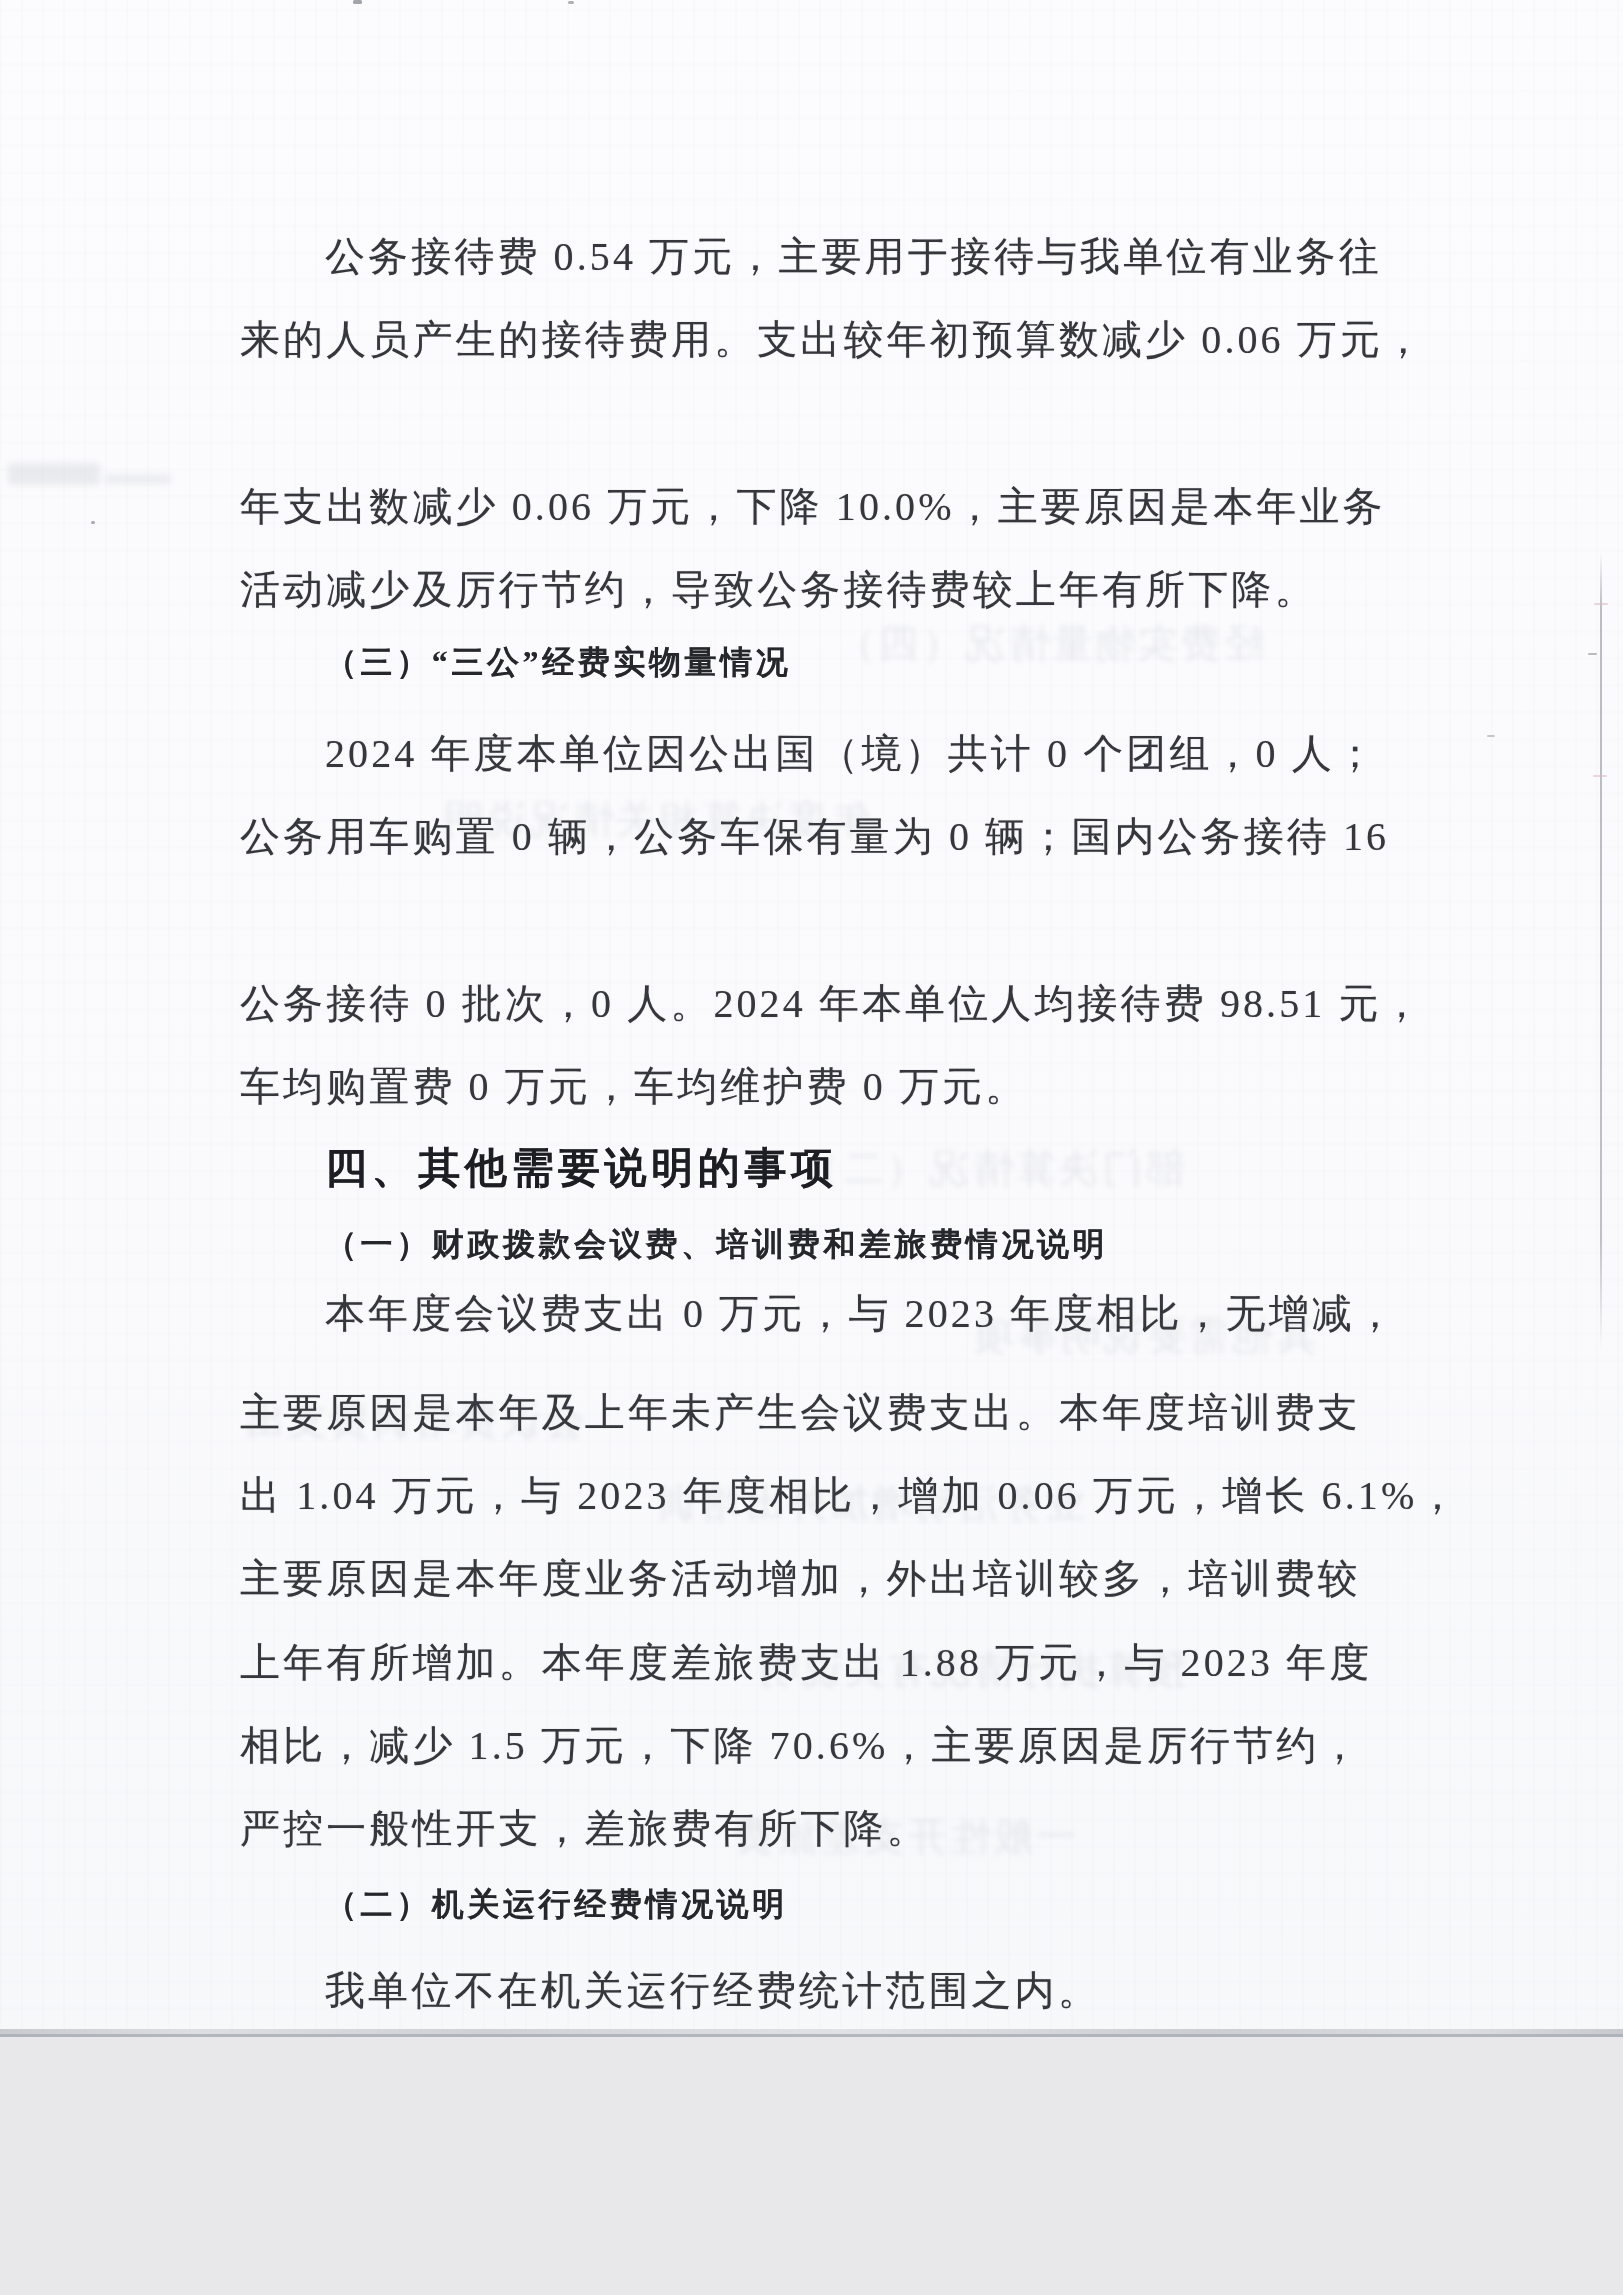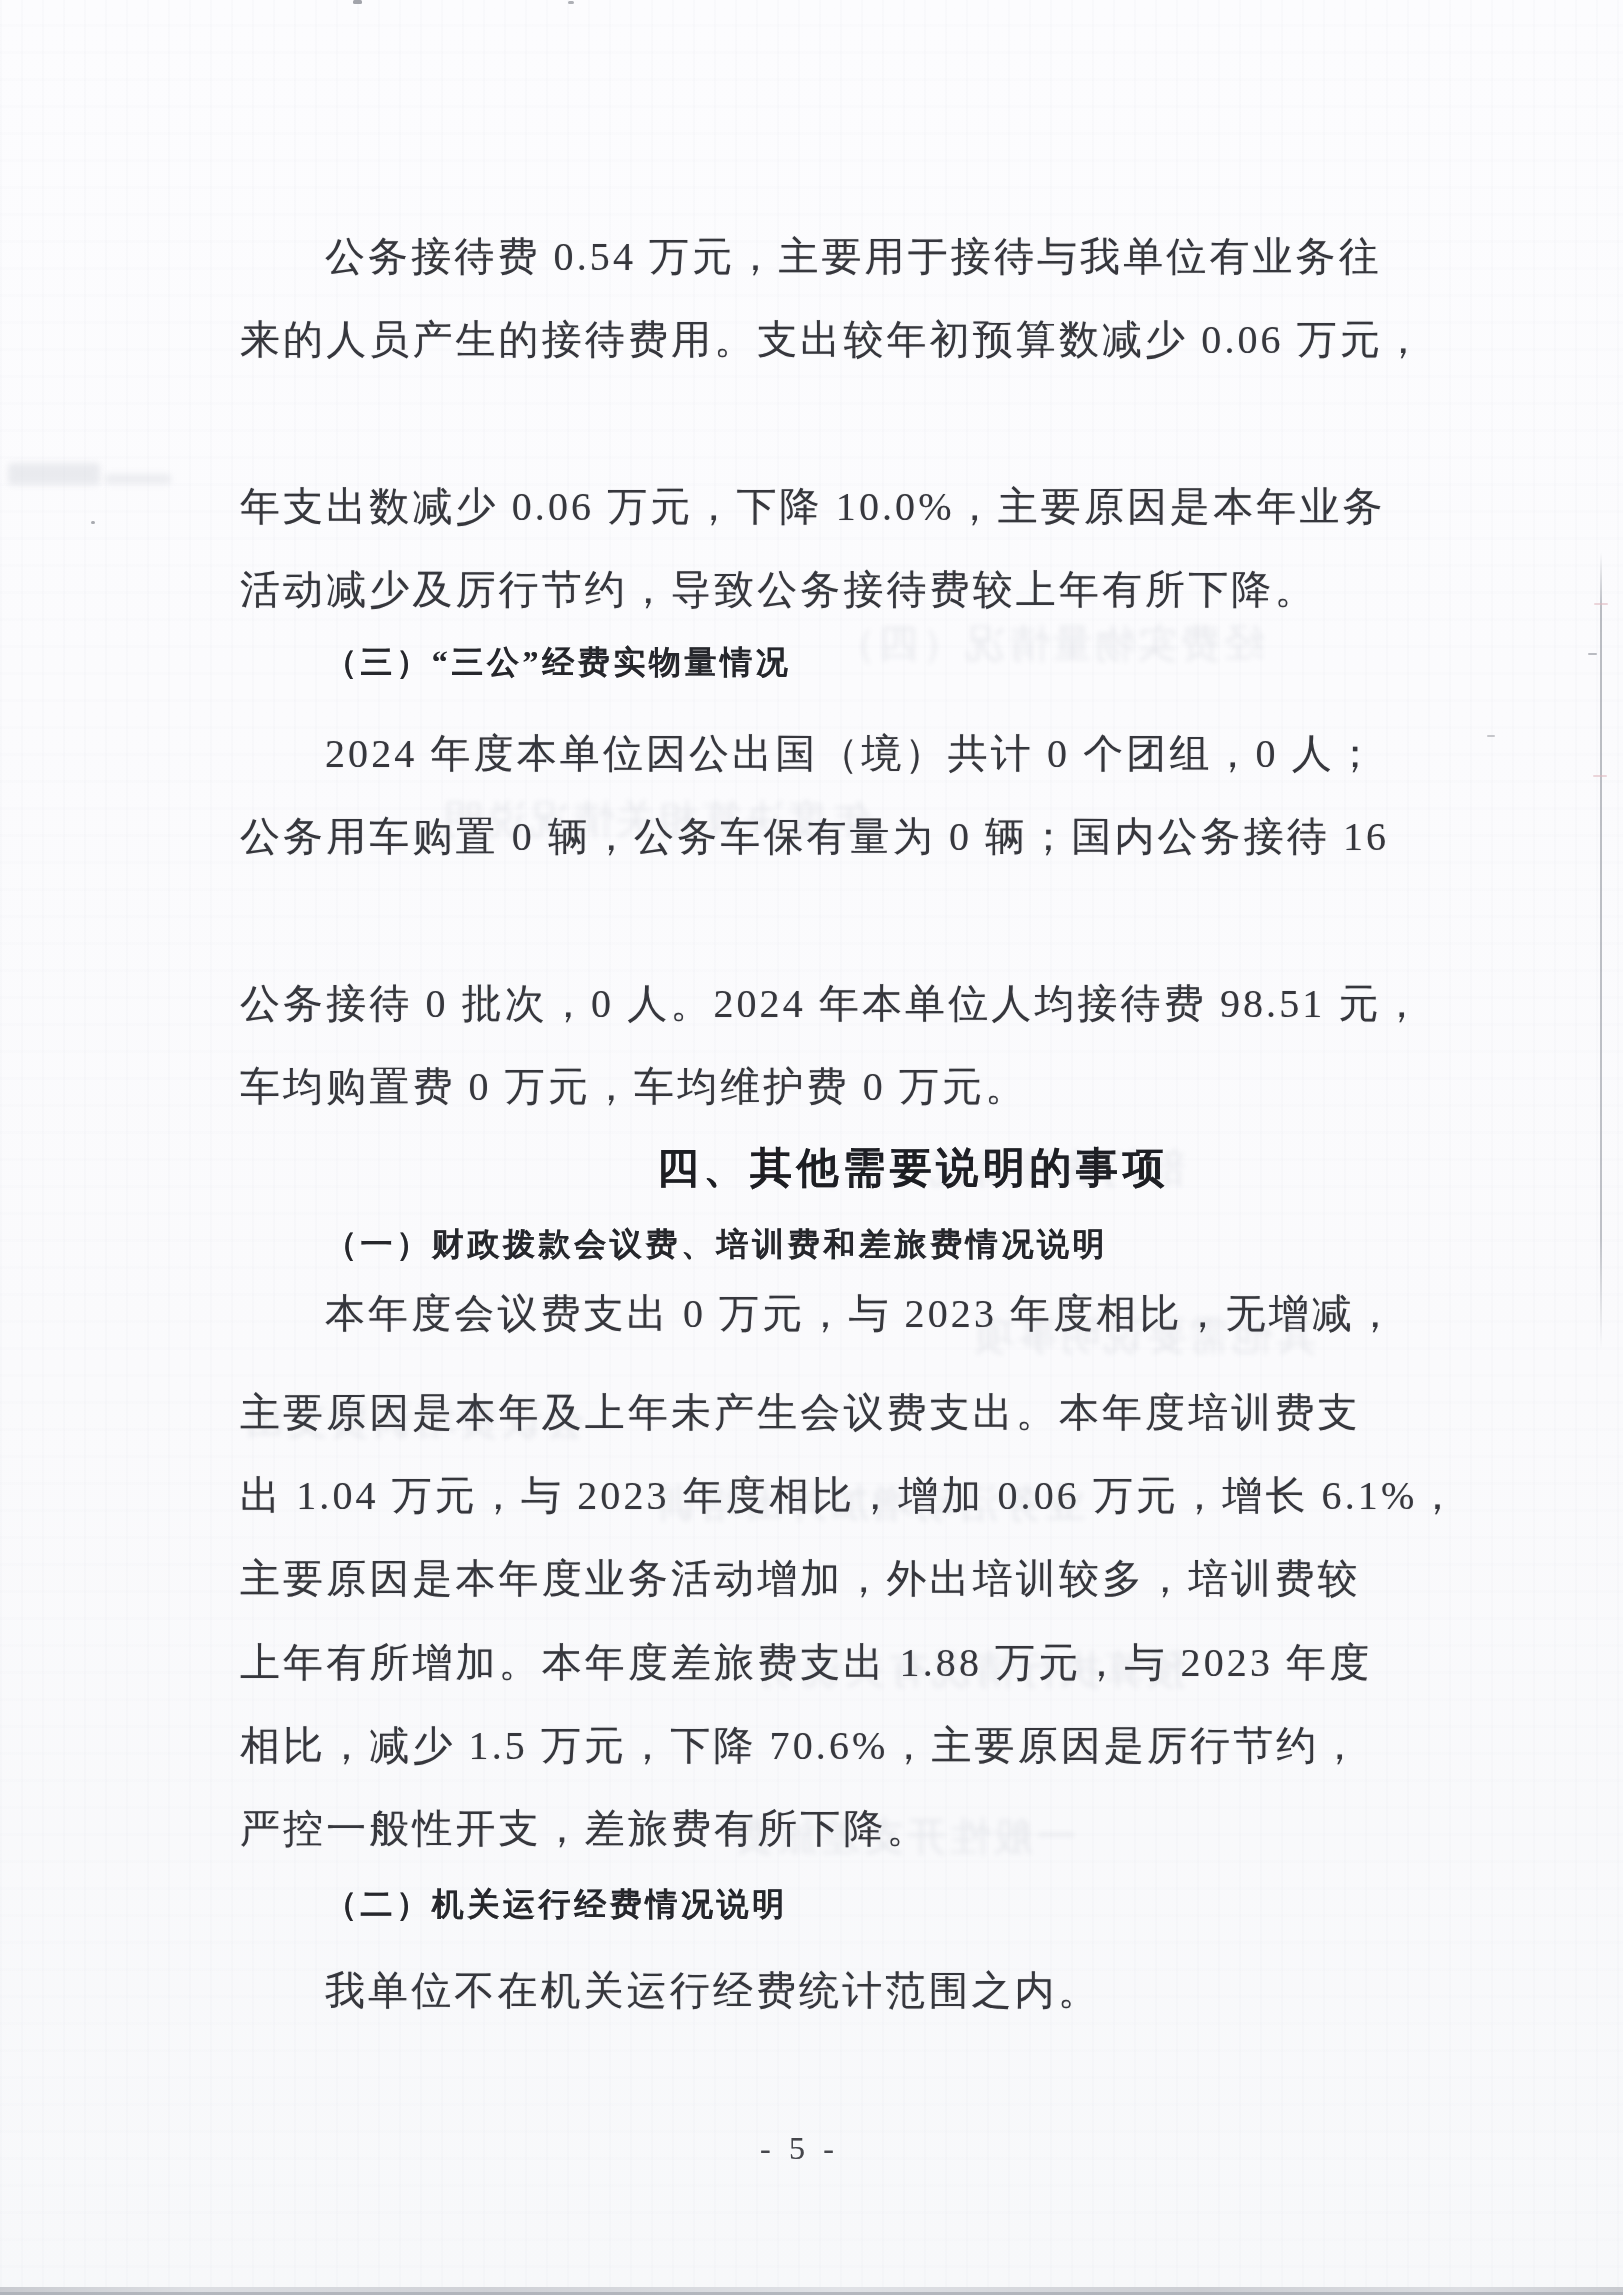--- a/index.html
+++ b/index.html
@@ -1,18 +1,18 @@
 <!DOCTYPE html>
 <html style="font-size:8.2px"><head>
 <meta charset="utf-8">
 <style>
   html,body{margin:0;padding:0;background:#e8e8ea;}
   .page{
     position:relative;
-    width:1623px;height:2295px;
+    width:1623px;height:2037px;
     margin:0 auto;
     overflow:hidden;
     background:
       repeating-linear-gradient(90deg, rgba(218,221,229,0.10) 0 2px, rgba(255,255,255,0) 2px 21px),
       repeating-linear-gradient(0deg, rgba(224,226,233,0.07) 0 3.1px, rgba(255,255,255,0) 3.1px 27px),
       linear-gradient(180deg,#fcfcfe 0%,#fafafc 60%,#f7f8fa 100%);
     font-family:"Liberation Serif","DejaVu Serif",serif;
   }
   .line{
     position:absolute;
@@ -33,21 +33,20 @@
     letter-spacing:3.6px;
     text-shadow:0 0 0.5px rgba(20,20,25,0.45);
   }
   .h-hei{
     font-family:"Liberation Sans","DejaVu Sans",sans-serif;
     font-weight:900;
     font-size:42px;
     color:#1d1e23;
     letter-spacing:4.6px;
     text-shadow:0 0 0.5px rgba(10,10,14,0.55);
-    text-align:center;
   }
   .page-number{
     position:absolute;
     left:723px;top:2130px;
     width:153px;
     text-align:center;
     font-size:32px;
     letter-spacing:5.1px;
     color:#45464c;
     text-shadow:0 0 0.5px rgba(60,60,66,0.4);

